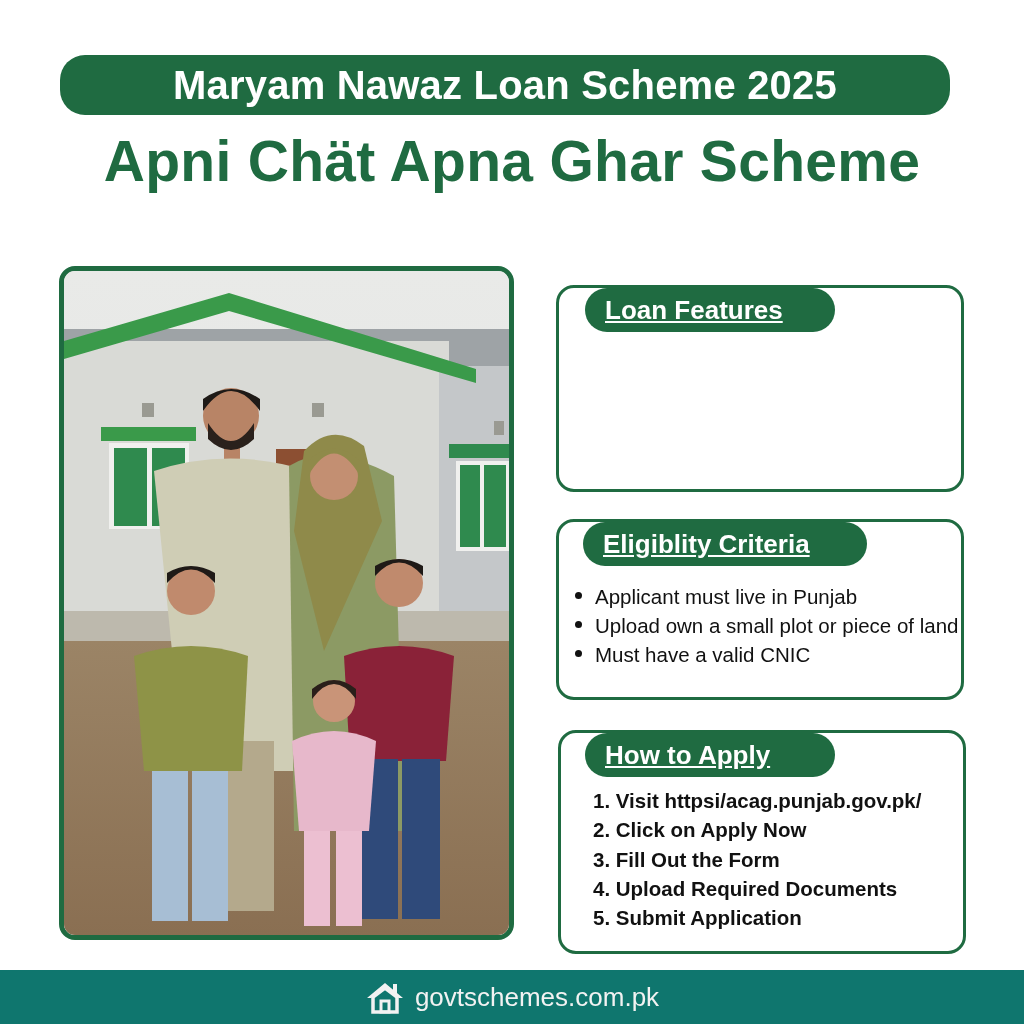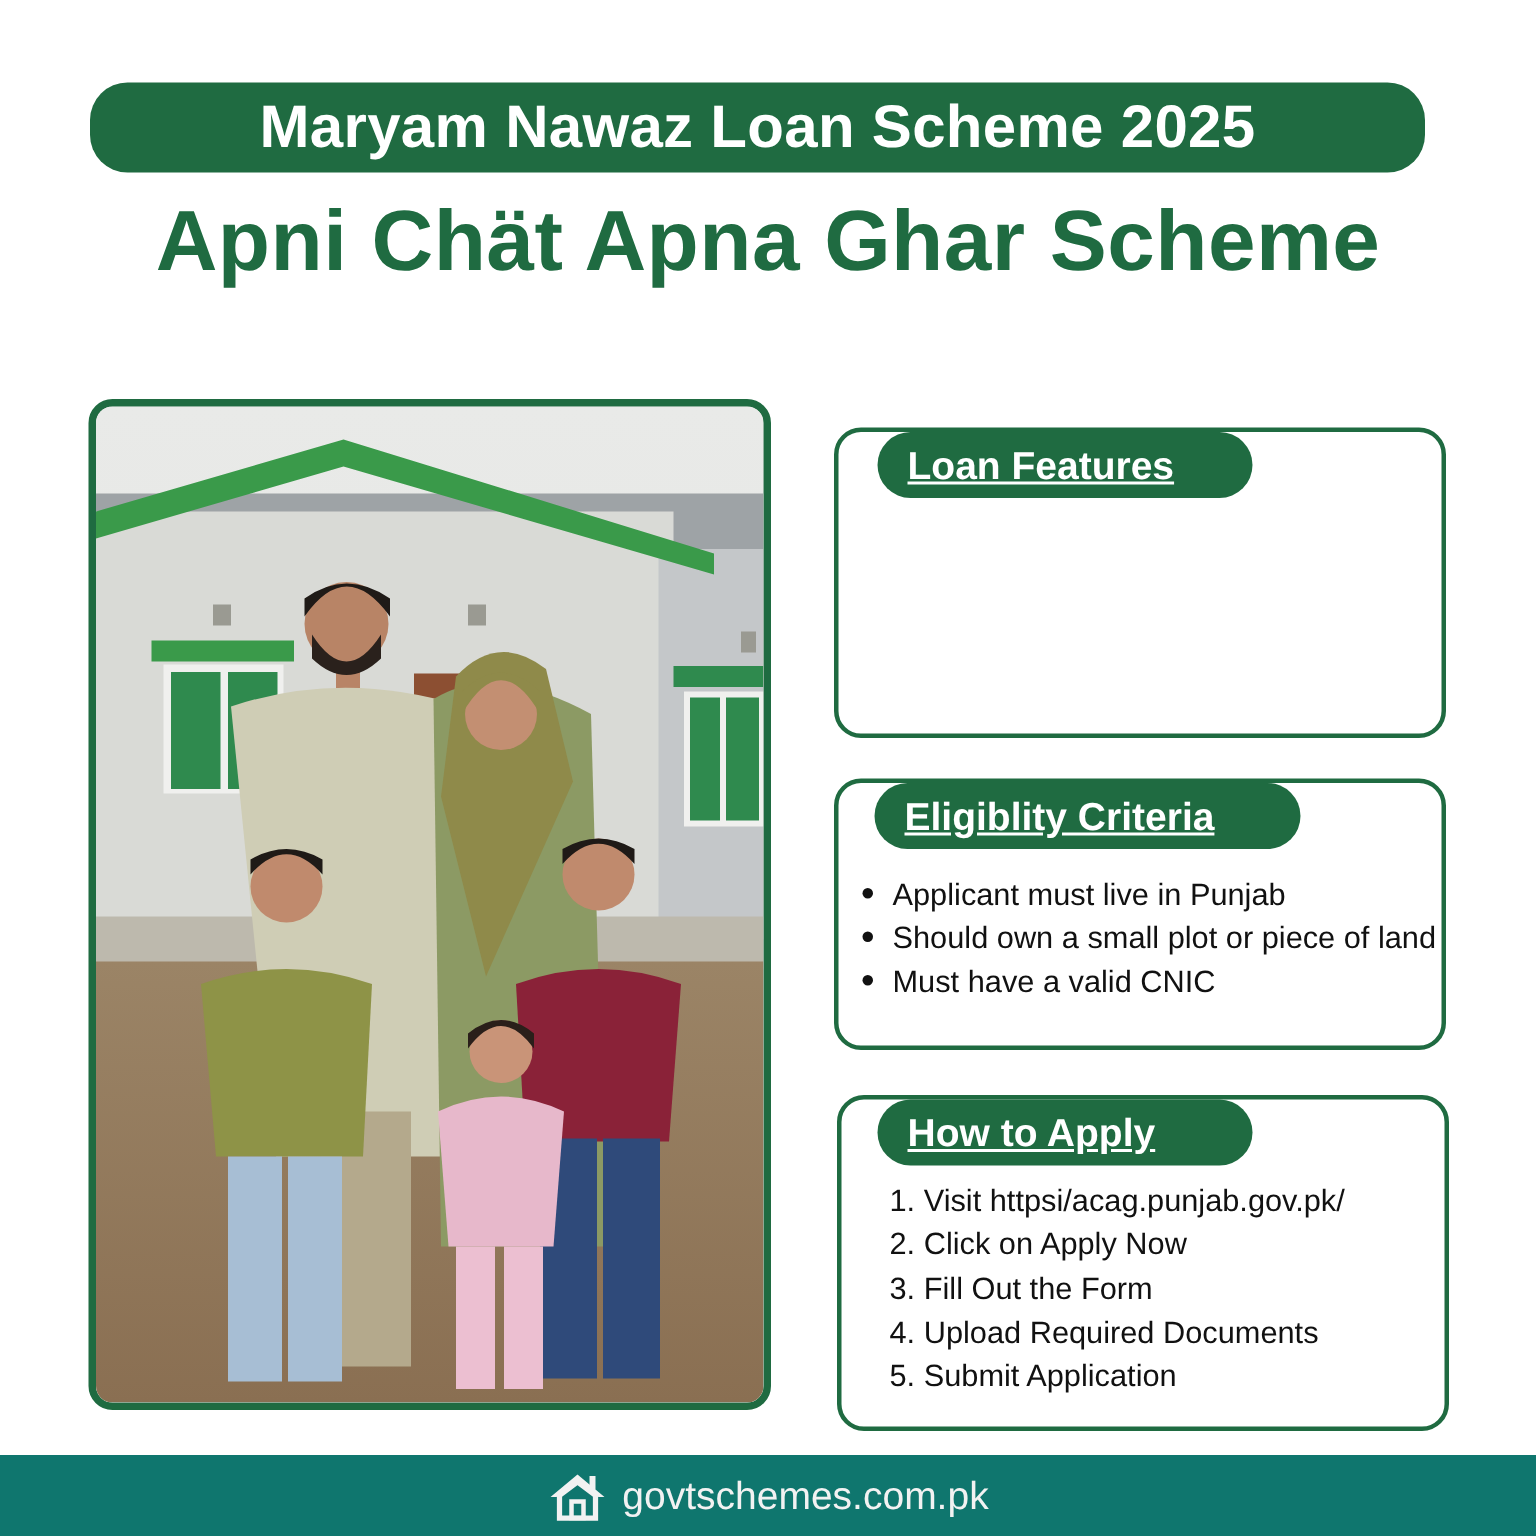--- a/index.html
+++ b/index.html
@@ -130,28 +130,28 @@
 </div>
 
 <div class="card" style="left:556px; top:285px; width:408px; height:207px;">
   <div class="pill" style="left:26px; top:0px; width:250px; height:44px;">Loan Features</div>
 </div>
 
 <div class="card" style="left:556px; top:519px; width:408px; height:181px;">
   <div class="pill" style="left:24px; top:0px; width:284px; height:44px;">Eligiblity Criteria</div>
   <ul class="list bul" style="left:14px; top:60px; line-height:29px;">
     <li>Applicant must live in Punjab</li>
-    <li>Should own a small plot or piece of land</li>
+    <li>Upload own a small plot or piece of land</li>
     <li>Must have a valid CNIC</li>
   </ul>
 </div>
 
 <div class="card" style="left:558px; top:730px; width:408px; height:224px;">
   <div class="pill" style="left:24px; top:0px; width:250px; height:44px;">How to Apply</div>
-  <ul class="list" style="left:32px; top:53px; line-height:29.3px;">
+  <ul class="list" style="left:32px; top:53px; line-height:29.3px;font-weight:bold;">
     <li>1. Visit httpsi/acag.punjab.gov.pk/</li>
     <li>2. Click on Apply Now</li>
     <li>3.  Fill Out the Form</li>
     <li>4. Upload Required Documents</li>
     <li>5. Submit Application</li>
   </ul>
 </div>
 
 <div class="footer">
   <svg class="home" viewBox="0 0 40 34">

